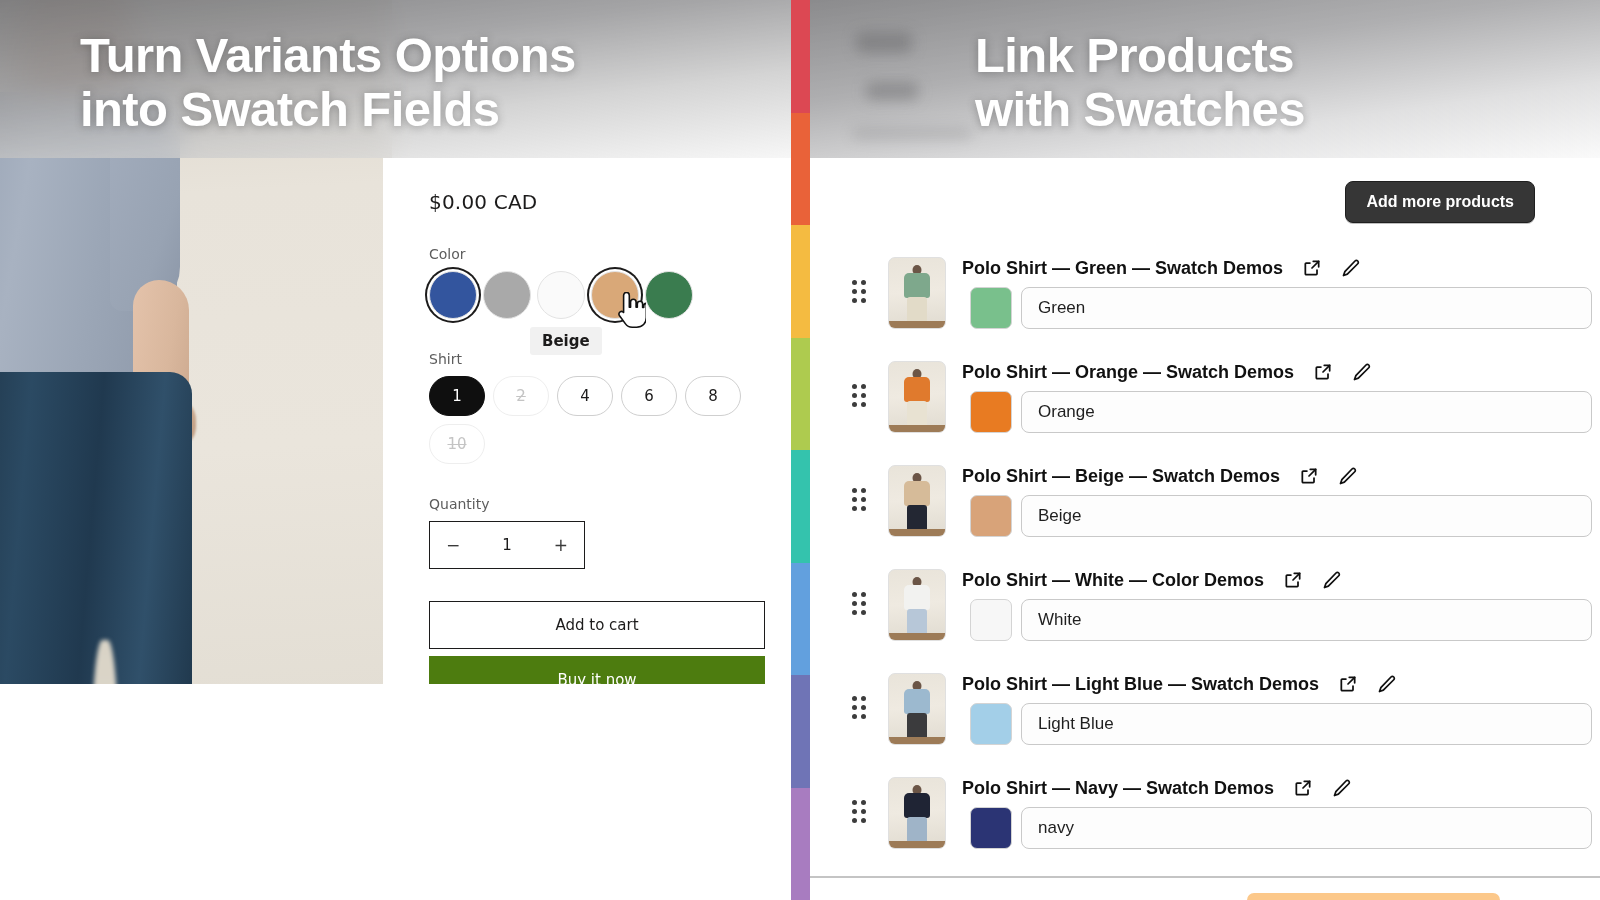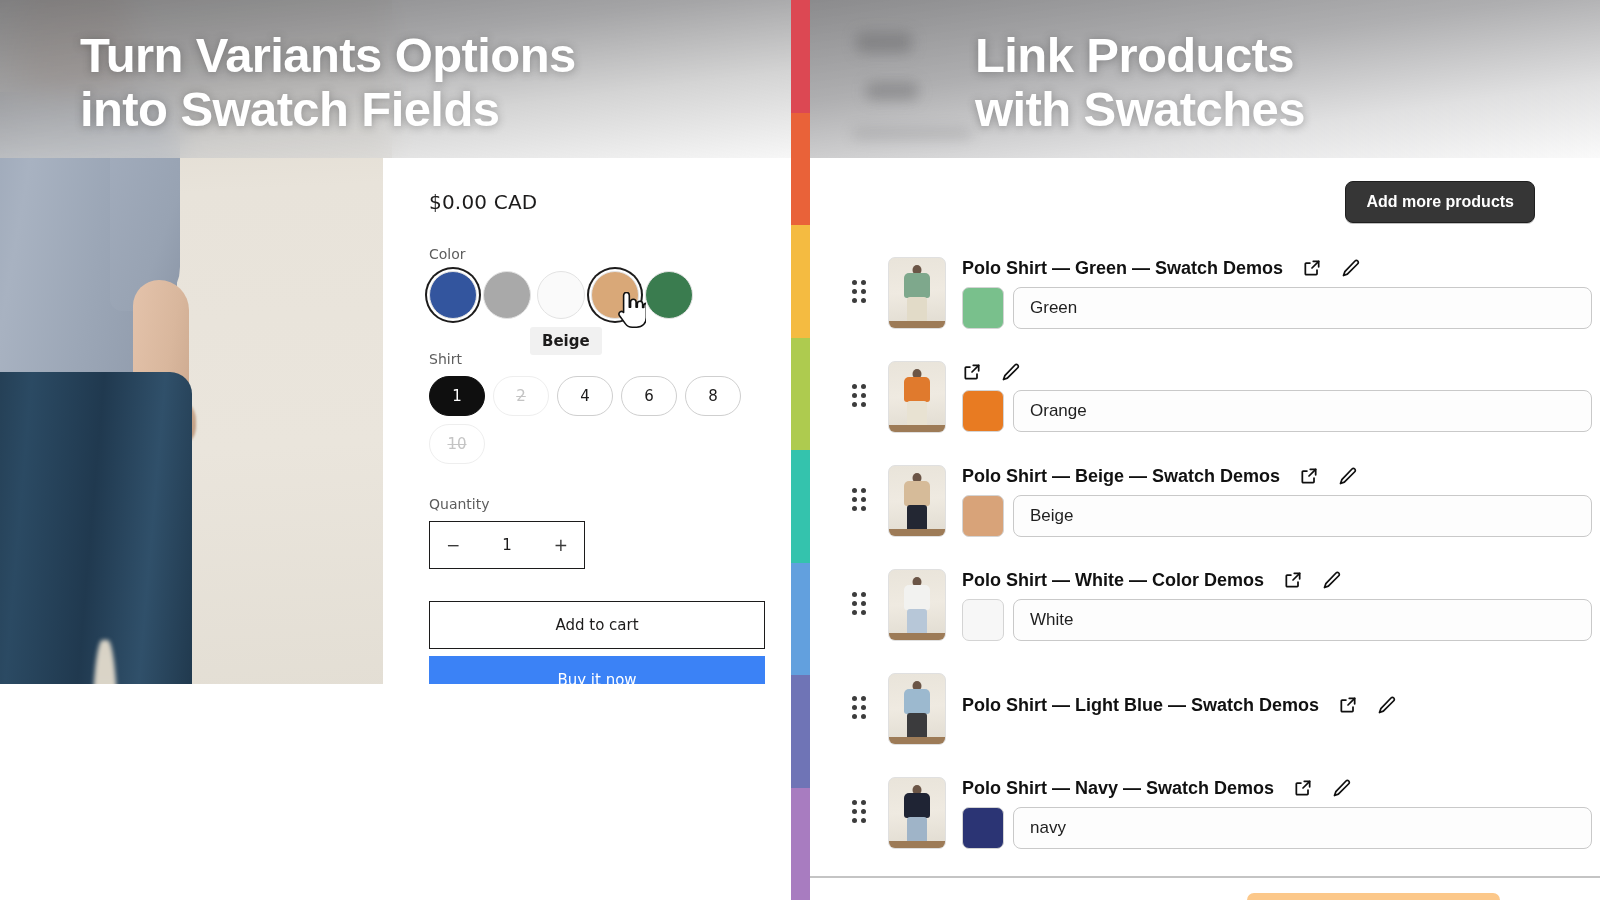--- a/index.html
+++ b/index.html
@@ -150,21 +150,21 @@
   .qty-val { font-size: 15px; }
 
   
   .btn-cart {
     width: 336px; height: 48px; margin-top: 32px;
     border: 1px solid #1c1b1b; background: #fff; color: #1c1b1b;
     font-family: "DejaVu Sans", sans-serif; font-size: 15px; cursor: pointer;
   }
   .btn-buy {
     width: 336px; height: 48px; margin-top: 7px;
-    border: none; background: #3b82f6; color: #ffffff;
+    border: none; background: #4d7c0f; color: #ffffff;
     font-family: "DejaVu Sans", sans-serif; font-size: 15px; font-weight: 500; cursor: pointer;
   }
   .product-desc {
     width: 330px; margin-top: 34px;
     font-family: "DejaVu Sans", sans-serif; font-size: 15px; color: #4e4e4e; line-height: 31px;
   }
   .share-row {
     display: flex; align-items: center; gap: 11px; margin-top: 36px;
     font-family: "DejaVu Sans", sans-serif; font-size: 14px; color: #1c1b1b; cursor: pointer;
   }
@@ -215,21 +215,21 @@
   .t-legs  { position:absolute; left:50%; transform:translateX(-50%); top:39px; width:20px; height:27px; border-radius:3px; }
   .t-floor { position:absolute; left:0; right:0; bottom:0; height:7px; background:#9d7b57; }
 
   .row-body { flex: 1 1 auto; min-width: 0; padding-right: 8px; }
   .row-title {
     display: flex; align-items: center; gap: 19px;
     font-size: 18px; font-weight: bold; color: #111111;
     font-family: "Liberation Sans", sans-serif; margin-bottom: 8px;
   }
   .icon-btn { width: 20px; height: 20px; cursor: pointer; flex: 0 0 auto; }
-  .row-field { display: flex; align-items: center; gap: 9px; }
+  .row-field { display: flex; align-items: center; gap: 9px; margin-left: 8px; }
   .color-chip {
     width: 42px; height: 42px; border-radius: 7px; border: 1px solid #d4d4d4;
     flex: 0 0 auto; cursor: pointer;
   }
   .text-input {
     flex: 1 1 auto; height: 42px; border: 1px solid #c9c9c9; border-radius: 8px;
     background: #fdfdfd; padding: 0 16px; font-size: 17px; color: #1f1f1f;
     font-family: "Liberation Sans", sans-serif; outline: none; min-width: 0;
   }
   .bottom-rule { position: absolute; left: 0; top: 876px; width: 790px; height: 2px; background: #c4c4c4; }
@@ -381,20 +381,21 @@
             <span></span>
           </div>
           <div class="thumb">
             <div class="t-head"></div>
             <div class="t-shirt" style="background:#e07a2d"></div>
             <div class="t-legs" style="background:#e8e2d2"></div>
             <div class="t-floor"></div>
           </div>
           <div class="row-body">
             <div class="row-title">
+              <span>Polo Shirt — Orange — Swatch Demos</span>
               <svg class="icon-btn" viewBox="0 0 24 24" fill="none" stroke="#101010" stroke-width="2.1" stroke-linecap="round" stroke-linejoin="round">
                 <path d="M13.5 4H20v6.5"></path>
                 <path d="M20 4l-8 8"></path>
                 <path d="M18 14.5V19a1 1 0 0 1-1 1H5a1 1 0 0 1-1-1V7a1 1 0 0 1 1-1h4.5"></path>
               </svg>
               <svg class="icon-btn" viewBox="0 0 24 24" fill="none" stroke="#101010" stroke-width="2.1" stroke-linecap="round" stroke-linejoin="round">
                 <path d="M16.8 3.6a2.3 2.3 0 0 1 3.3 3.3L7.6 19.4 3 21l1.6-4.6z"></path>
               </svg>
             </div>
             <div class="row-field">
@@ -489,20 +490,24 @@
               <span>Polo Shirt — Light Blue — Swatch Demos</span>
               <svg class="icon-btn" viewBox="0 0 24 24" fill="none" stroke="#101010" stroke-width="2.1" stroke-linecap="round" stroke-linejoin="round">
                 <path d="M13.5 4H20v6.5"></path>
                 <path d="M20 4l-8 8"></path>
                 <path d="M18 14.5V19a1 1 0 0 1-1 1H5a1 1 0 0 1-1-1V7a1 1 0 0 1 1-1h4.5"></path>
               </svg>
               <svg class="icon-btn" viewBox="0 0 24 24" fill="none" stroke="#101010" stroke-width="2.1" stroke-linecap="round" stroke-linejoin="round">
                 <path d="M16.8 3.6a2.3 2.3 0 0 1 3.3 3.3L7.6 19.4 3 21l1.6-4.6z"></path>
               </svg>
             </div>
+            <div class="row-field">
+              <div class="color-chip" style="background: rgb(163, 207, 232);"></div>
+              <input class="text-input" type="text" value="Light Blue" style="">
+            </div>
           </div>
         </div>
         <div class="prow">
           <div class="drag-handle">
             <span></span>
             <span></span>
             <span></span>
             <span></span>
             <span></span>
             <span></span>

